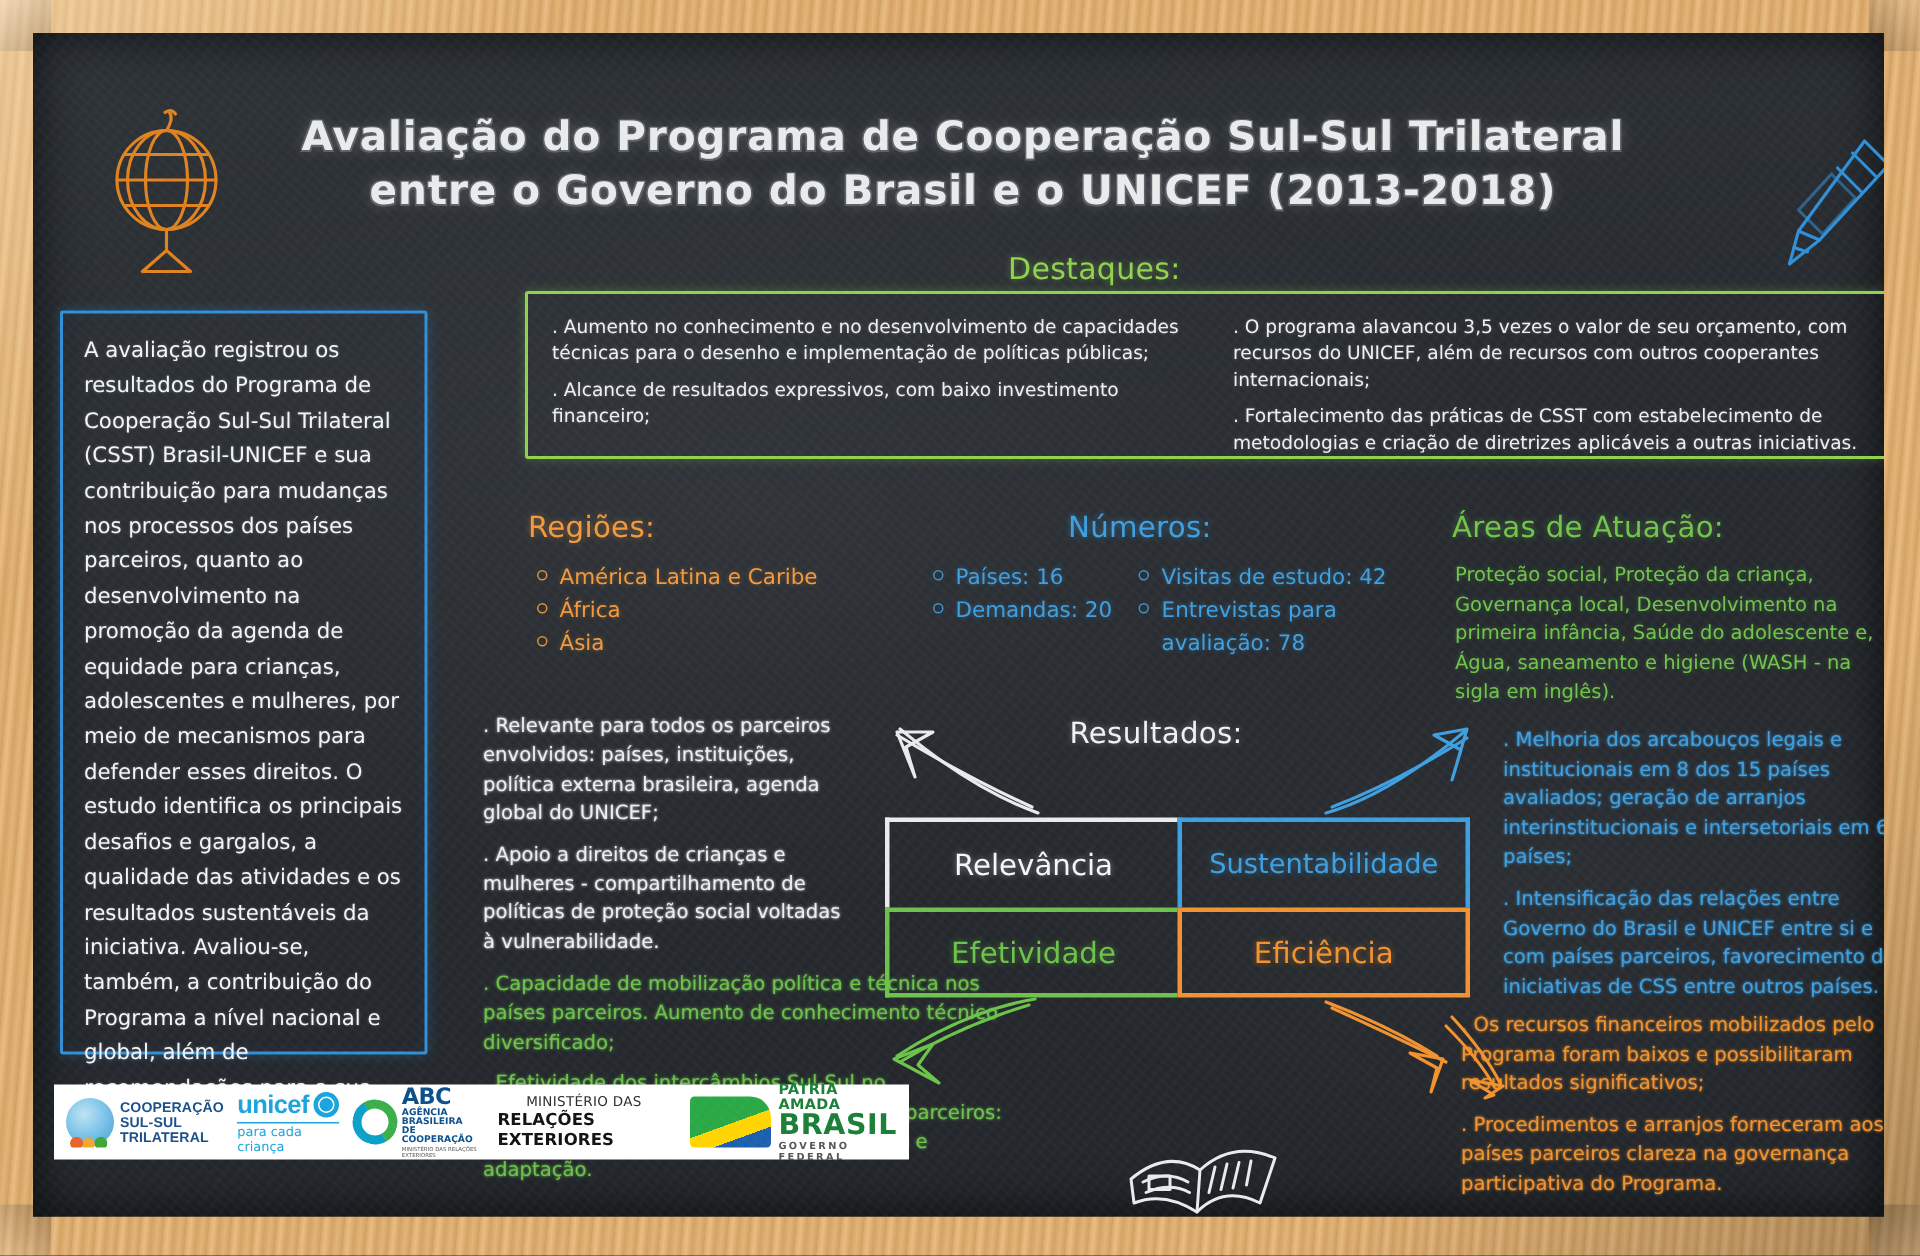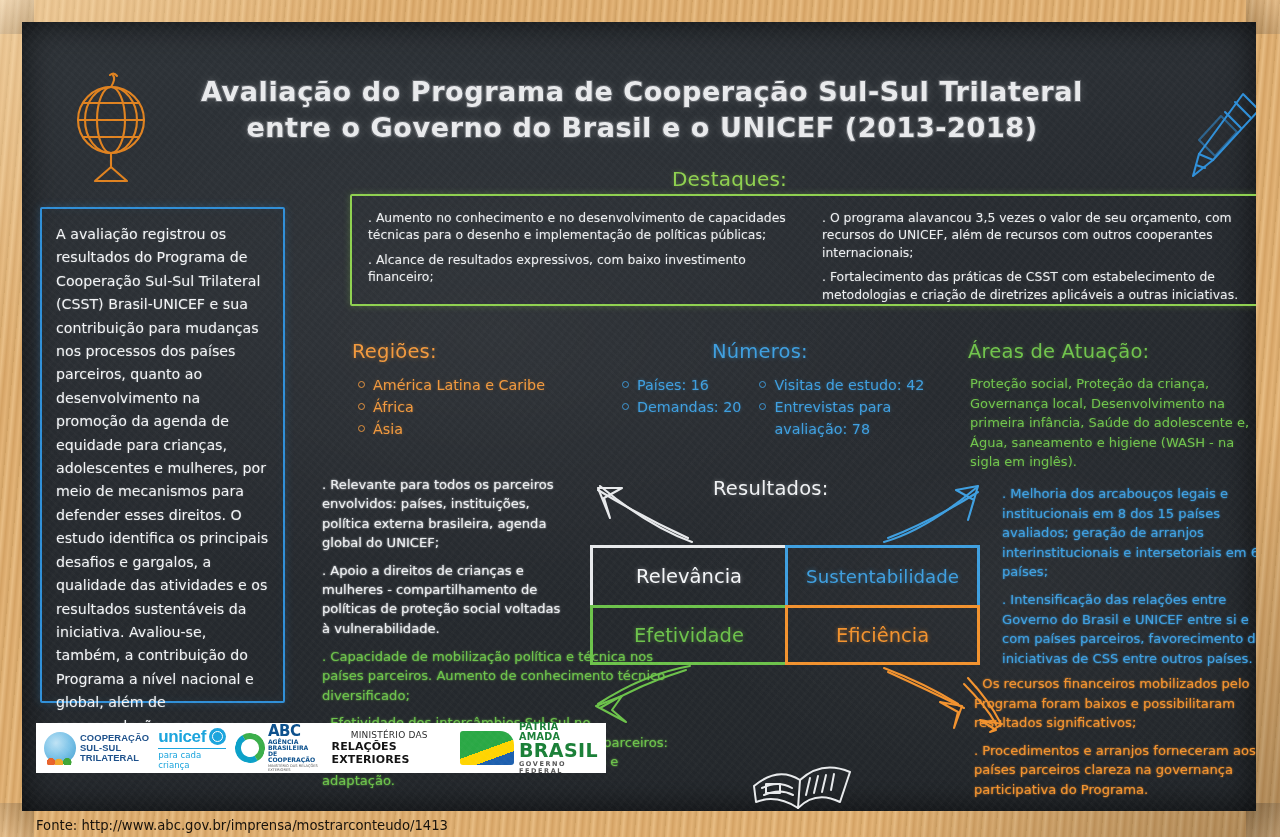--- a/index.html
+++ b/index.html
@@ -526,14 +526,13 @@
         <div class="stack">
           <span class="b1">PÁTRIA AMADA</span>
           <span class="b2">BRASIL</span>
           <span class="b3">GOVERNO FEDERAL</span>
         </div>
       </div>
 
     </div>
   </div>
 
-  <div id="source-line">Fonte: http://www.abc.gov.br/imprensa/mostrarconteudo/1413</div>
 </div>
 
 </body></html>

